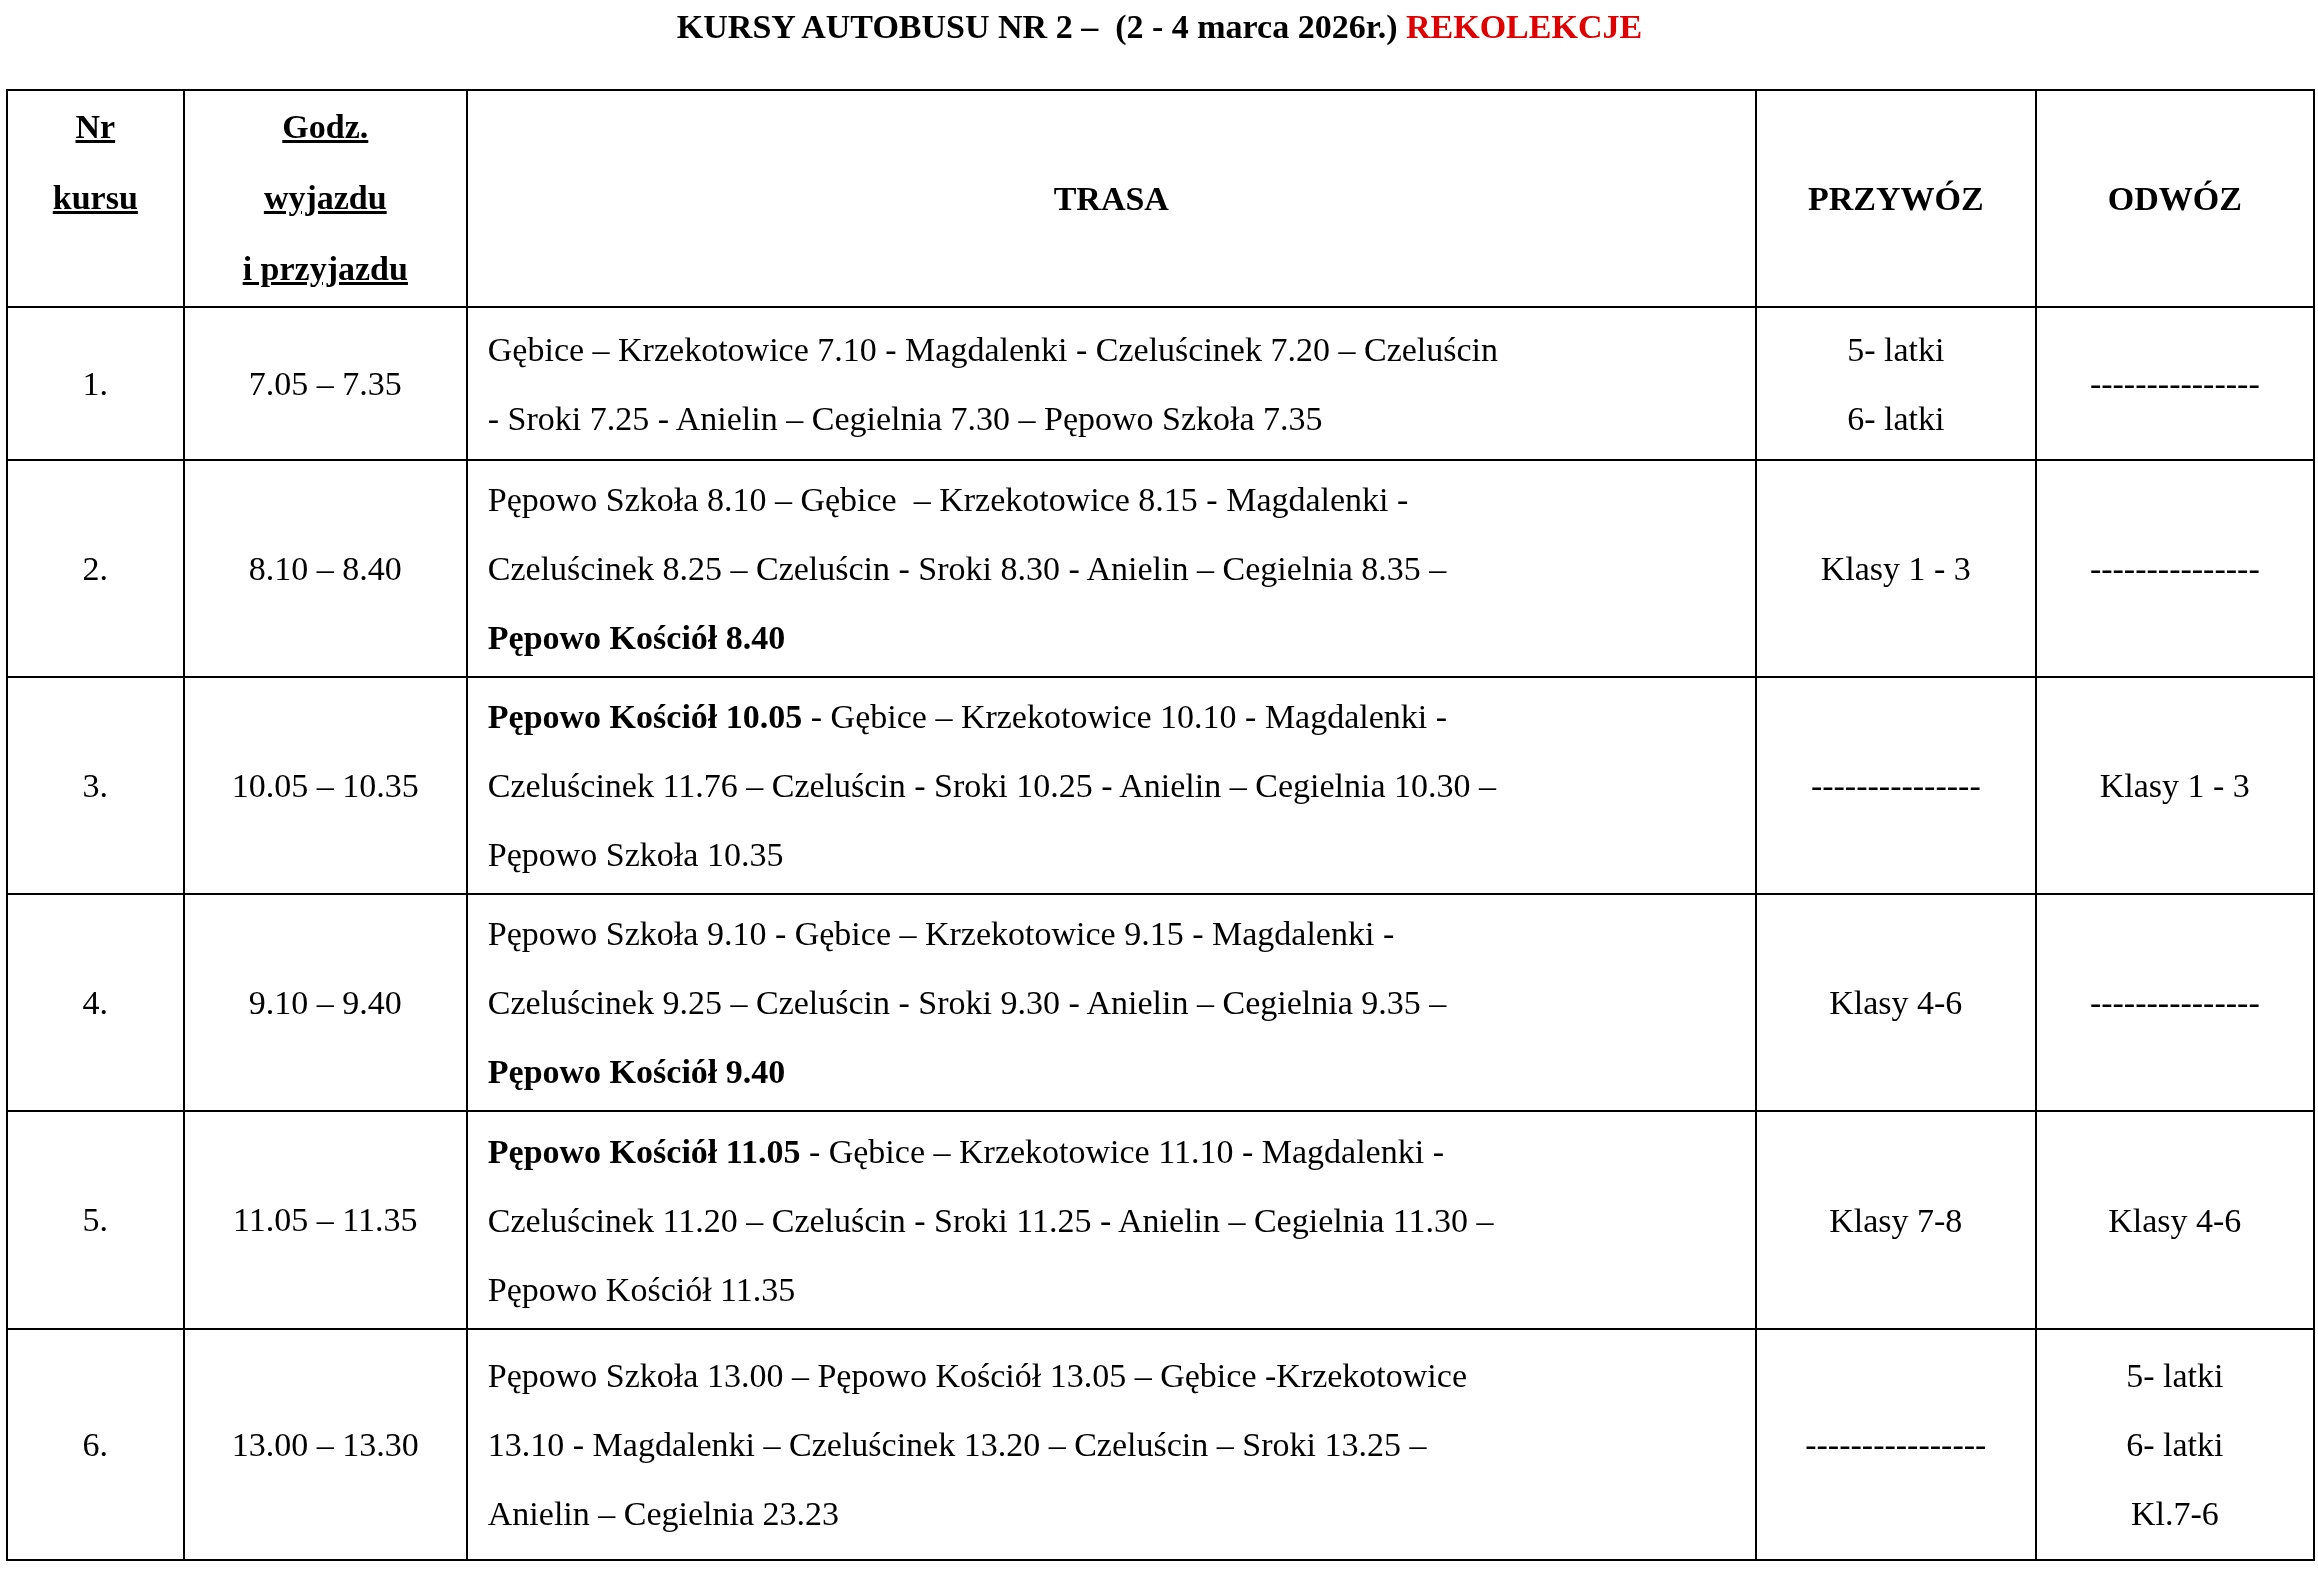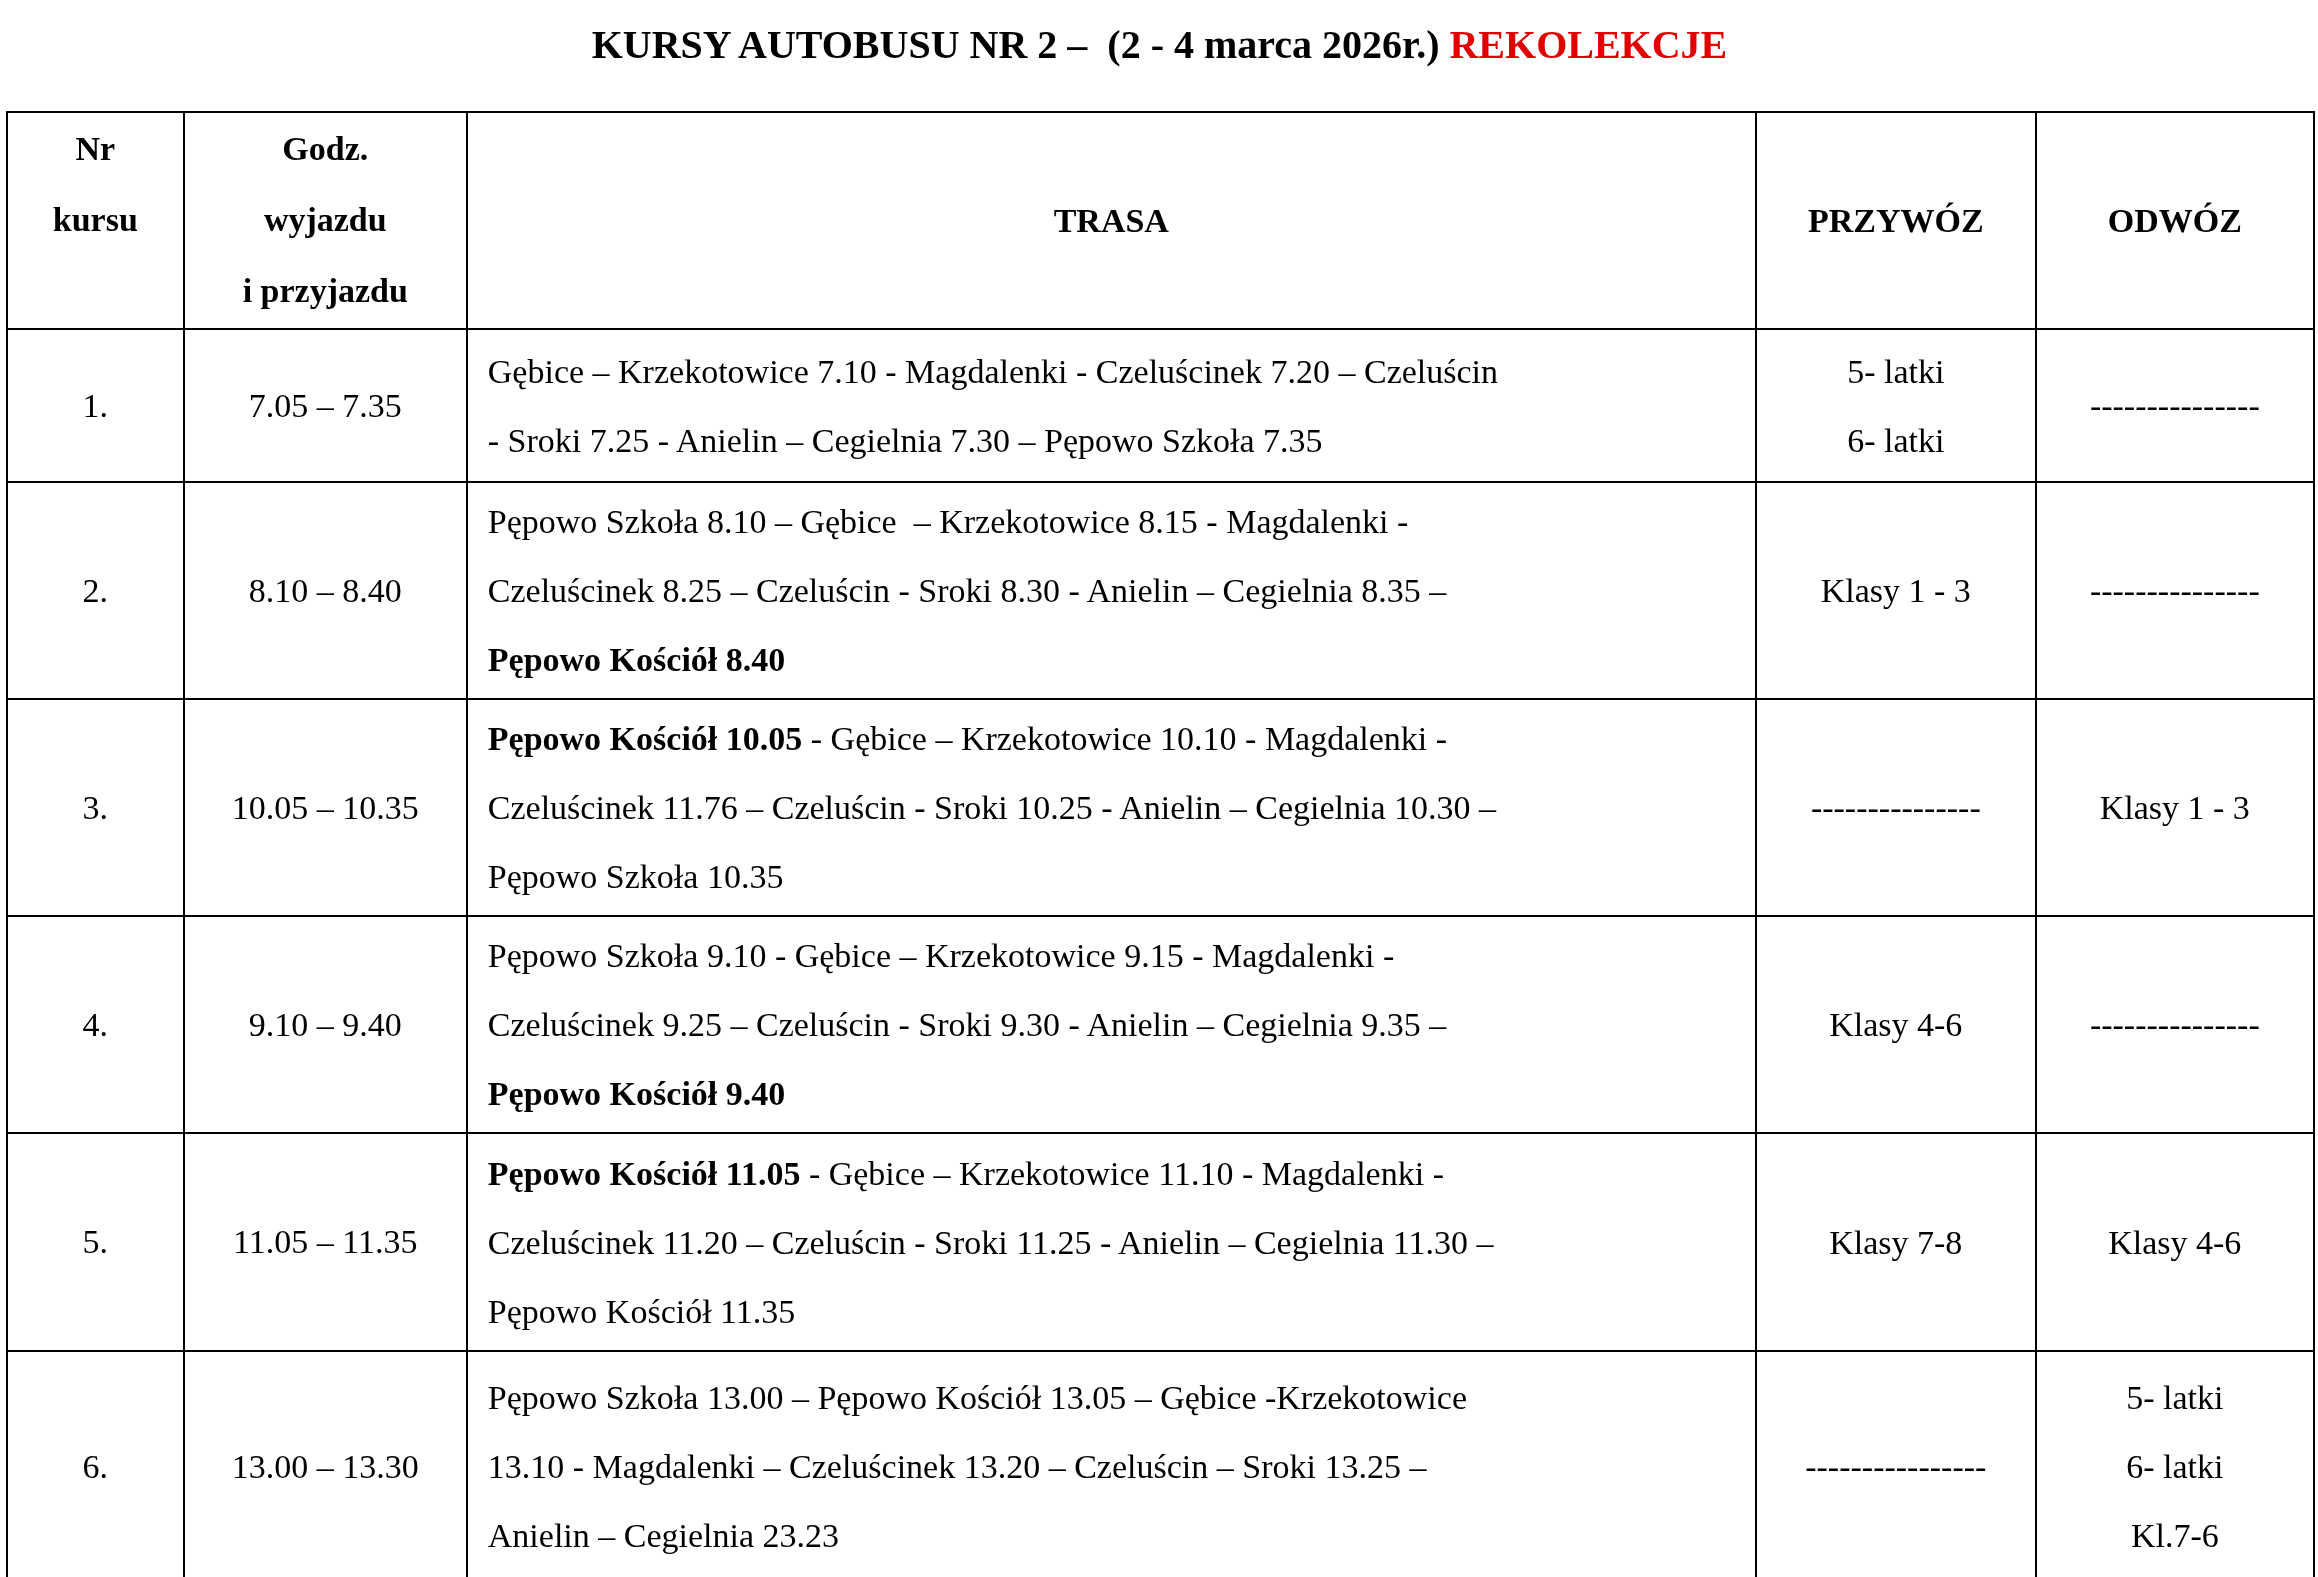--- a/index.html
+++ b/index.html
@@ -9,22 +9,22 @@
   }
   body {
     width: 2319px;
     height: 1577px;
     overflow: hidden;
     font-family: "Liberation Serif", serif;
     color: #000000;
   }
   .title {
     text-align: center;
-    padding-top: 21px;
-    font-size: 40px;
+    padding-top: 8px;
+    font-size: 34px;
     font-weight: bold;
     white-space: pre;
   }
   table.schedule {
     border-collapse: collapse;
     table-layout: fixed;
     width: 2307px;
     margin: 43px 0 0 5.8px;
     border: 2.9px solid #000;
   }
@@ -32,21 +32,21 @@
     border: 2.2px solid #000;
     padding: 0;
     font-size: 34px;
     overflow: hidden;
   }
   th {
     font-weight: bold;
     text-align: center;
     vertical-align: middle;
   }
-  th.v-top { vertical-align: top; }
+  th.v-top { vertical-align: top; text-decoration: underline; }
   td {
     vertical-align: middle;
     text-align: center;
     font-weight: normal;
   }
   td.c-trasa {
     text-align: left;
     padding-left: 20px;
   }
   .tline { white-space: pre; line-height: 69px; }

